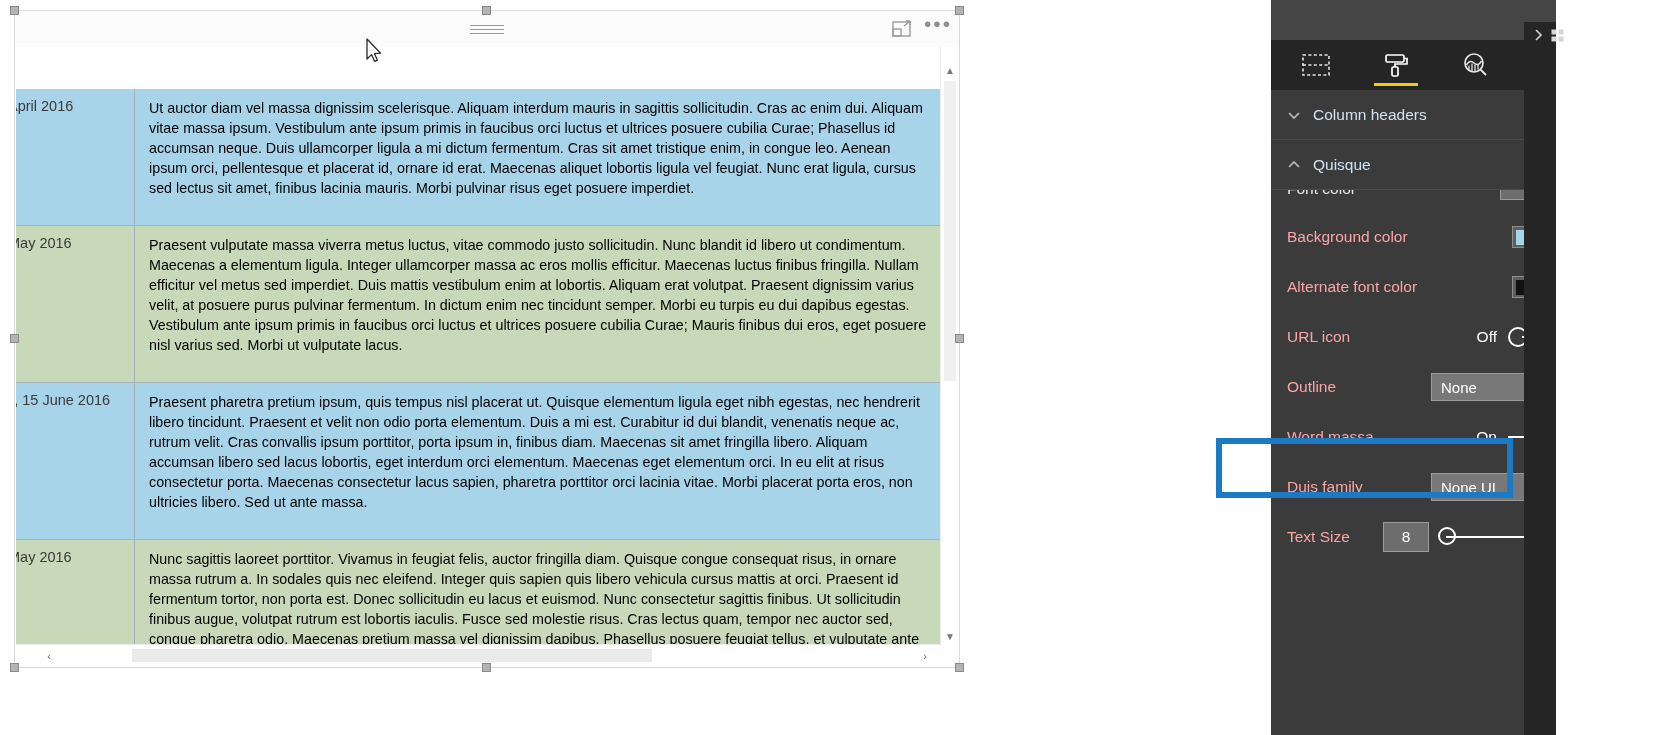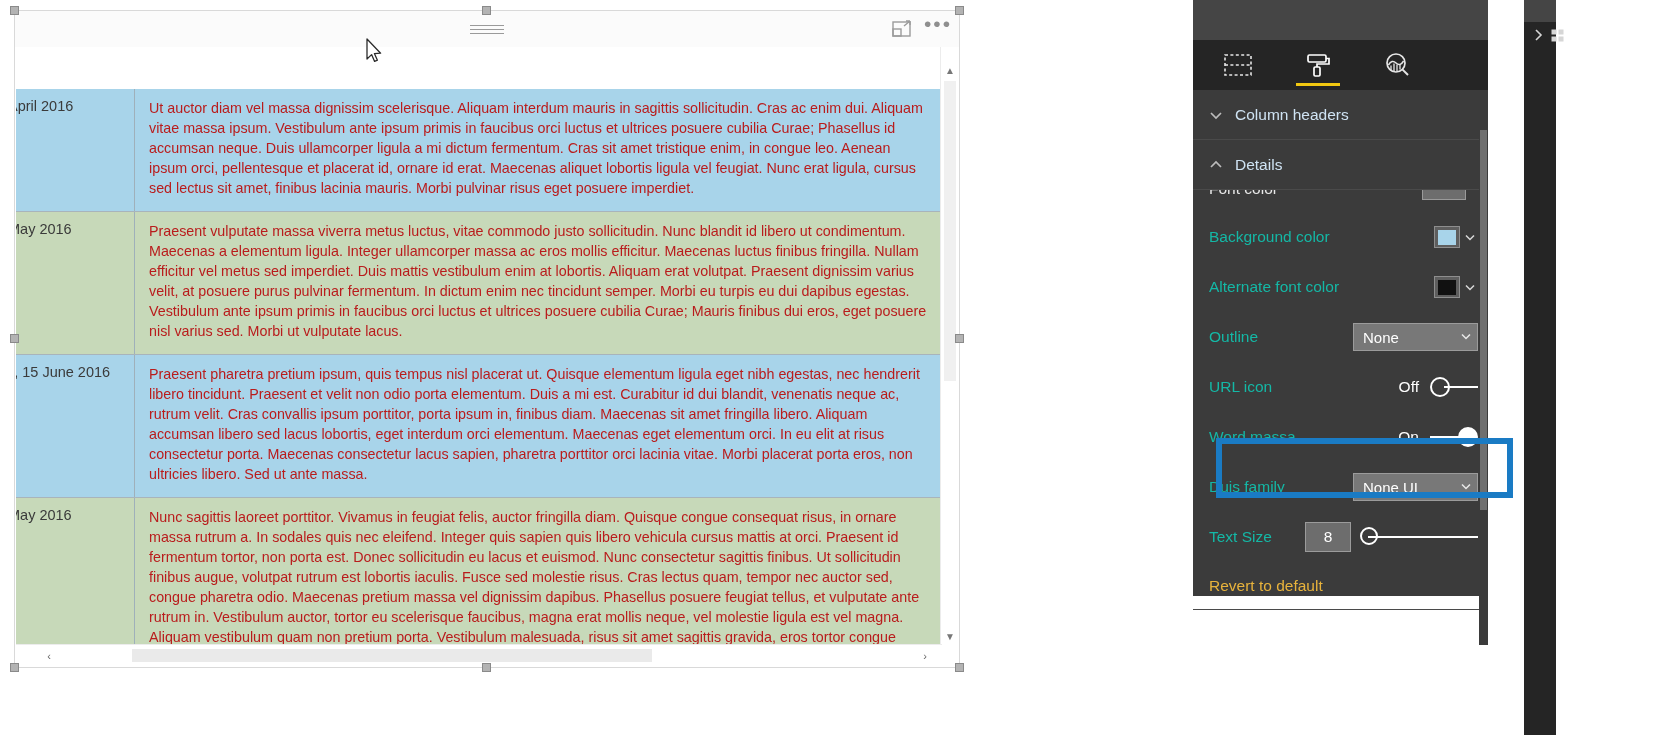--- a/index.html
+++ b/index.html
@@ -88,22 +88,22 @@
   .row:first-child { border-top: none; }
   .row.blue  { background: #a8d4ea; }
   .row.green { background: #c7d9b9; }
   .cell-date {
     width: 118px; flex: none; padding: 9px 0 9px 0;
     font-size: 14.5px; color: #3a3a3a; white-space: nowrap; overflow: hidden;
   }
   .cell-date span { display: inline-block; margin-left: -8px; }
   .cell-sep { width: 1px; flex: none; background: #9fb0ba; }
   .cell-text {
-    flex: 1; padding: 9px 12px 13px 14px;
-    font-size: 14.3px; line-height: 20px; color: #b91c1c;
+    flex: 1; padding: 9px 12px 27px 14px;
+    font-size: 14.3px; line-height: 20px; color: #000000;
     overflow: hidden;
   }
 
   
   #v-scroll {
     position: absolute; right: 1px; top: 36px; width: 18px; height: 600px;
     background: #ffffff; border-left: 1px solid #ececec;
   }
   .vs-arrow {
     position: absolute; left: 0; width: 18px; height: 18px;
@@ -139,21 +139,21 @@
     position: absolute; left: 366px; top: 38px; width: 18px; height: 28px;
     z-index: 60; pointer-events: none;
   }
 
   
   #pane-gap {
     position: absolute; left: 1215px; top: 0; width: 14px; height: 735px;
     background: #ffffff;
   }
   #format-pane {
-    position: absolute; left: 1193px; top: 0; width: 295px; height: 596px;
+    position: absolute; left: 1271px; top: 0; width: 295px; height: 735px;
     background: #3b3b3b;
   }
   #pane-topstrip {
     position: absolute; left: 0; top: 0; width: 100%; height: 40px;
     background: #454545;
   }
   #pane-tabs {
     position: absolute; left: 0; top: 40px; width: 100%; height: 50px;
     background: #252525; display: flex; align-items: center;
     padding-left: 22px; gap: 34px;
@@ -188,21 +188,21 @@
   #clip-row .clip-box {
     position: absolute; right: 22px; top: -12px; width: 44px; height: 22px;
     background: #6d6d6d; border: 1px solid #9a9a9a;
   }
 
   .prop-row {
     position: relative; height: 50px; display: flex; align-items: center;
     padding: 0 0 0 16px;
   }
   .prop-label {
-    font-size: 15.5px; color: #14b8a6; white-space: nowrap;
+    font-size: 15.5px; color: #fca5a5; white-space: nowrap;
   }
   .prop-right {
     position: absolute; right: 10px; top: 0; height: 50px;
     display: flex; align-items: center; gap: 9px;
   }
 
   
   .color-ctl { display: flex; align-items: center; gap: 2px; }
   .swatch-box {
     width: 26px; height: 22px; border: 1px solid #8e8e8e;
@@ -440,21 +440,21 @@
         </span>
         <span>Column headers</span>
       </div>
 
       <div class="section-head">
         <span class="chev">
           <svg width="14" height="14" viewBox="0 0 14 14">
             <path d="M2 9 L7 4 L12 9" fill="none" stroke="#bcbcbc" stroke-width="1.7"></path>
           </svg>
         </span>
-        <span>Details</span>
+        <span>Quisque</span>
       </div>
 
       <div id="clip-row">
         <span class="clip-txt">Font color</span>
         <span class="clip-box"></span>
       </div>
 
       <div class="prop-row">
         <span class="prop-label">Background color</span>
         <span class="prop-right">
@@ -480,49 +480,49 @@
             </span>
             <span class="swatch-caret">
               <svg width="10" height="7" viewBox="0 0 10 7">
                   <path d="M1 1.5 L5 5.5 L9 1.5" fill="none" stroke="#d8d8d8" stroke-width="1.5"></path>
                 </svg>
             </span>
           </span>
         </span>
       </div>
 
+
+      <div class="prop-row">
+        <span class="prop-label">URL icon</span>
+        <span class="prop-right">
+          <span class="toggle-wrap">
+            <span class="toggle-state">Off</span>
+            <span class="toggle off">
+              <span class="track"></span>
+              <span class="knob"></span>
+            </span>
+          </span>
+        </span>
+      </div>
 
       <div class="prop-row">
         <span class="prop-label">Outline</span>
         <span class="prop-right">
           <span class="dropdown">
             <span class="dd-val">None</span>
             <span class="dd-caret">
               <svg width="10" height="7" viewBox="0 0 10 7">
                   <path d="M1 1.5 L5 5.5 L9 1.5" fill="none" stroke="#e9e9e9" stroke-width="1.5"></path>
                 </svg>
             </span>
           </span>
         </span>
       </div>
 
       <div class="prop-row">
-        <span class="prop-label">URL icon</span>
-        <span class="prop-right">
-          <span class="toggle-wrap">
-            <span class="toggle-state">Off</span>
-            <span class="toggle off">
-              <span class="track"></span>
-              <span class="knob"></span>
-            </span>
-          </span>
-        </span>
-      </div>
-
-      <div class="prop-row">
         <span class="prop-label">Word massa</span>
         <span class="prop-right">
           <span class="toggle-wrap">
             <span class="toggle-state">On</span>
             <span class="toggle on">
               <span class="track"></span>
               <span class="knob"></span>
             </span>
           </span>
         </span>
@@ -546,23 +546,20 @@
         <span class="prop-label">Text Size</span>
         <span class="prop-right">
           <span class="num-box">8</span>
           <span class="slider">
             <span class="s-track"></span>
             <span class="s-knob"></span>
           </span>
         </span>
       </div>
 
-      <div id="revert-row">
-        <span id="revert-link">Revert to default</span>
-      </div>
 
     </div>
 
     <div id="pane-vscroll">
       <div id="pane-vthumb"></div>
     </div>
 
   </div>
 
   <div id="wordwrap-highlight"></div>

